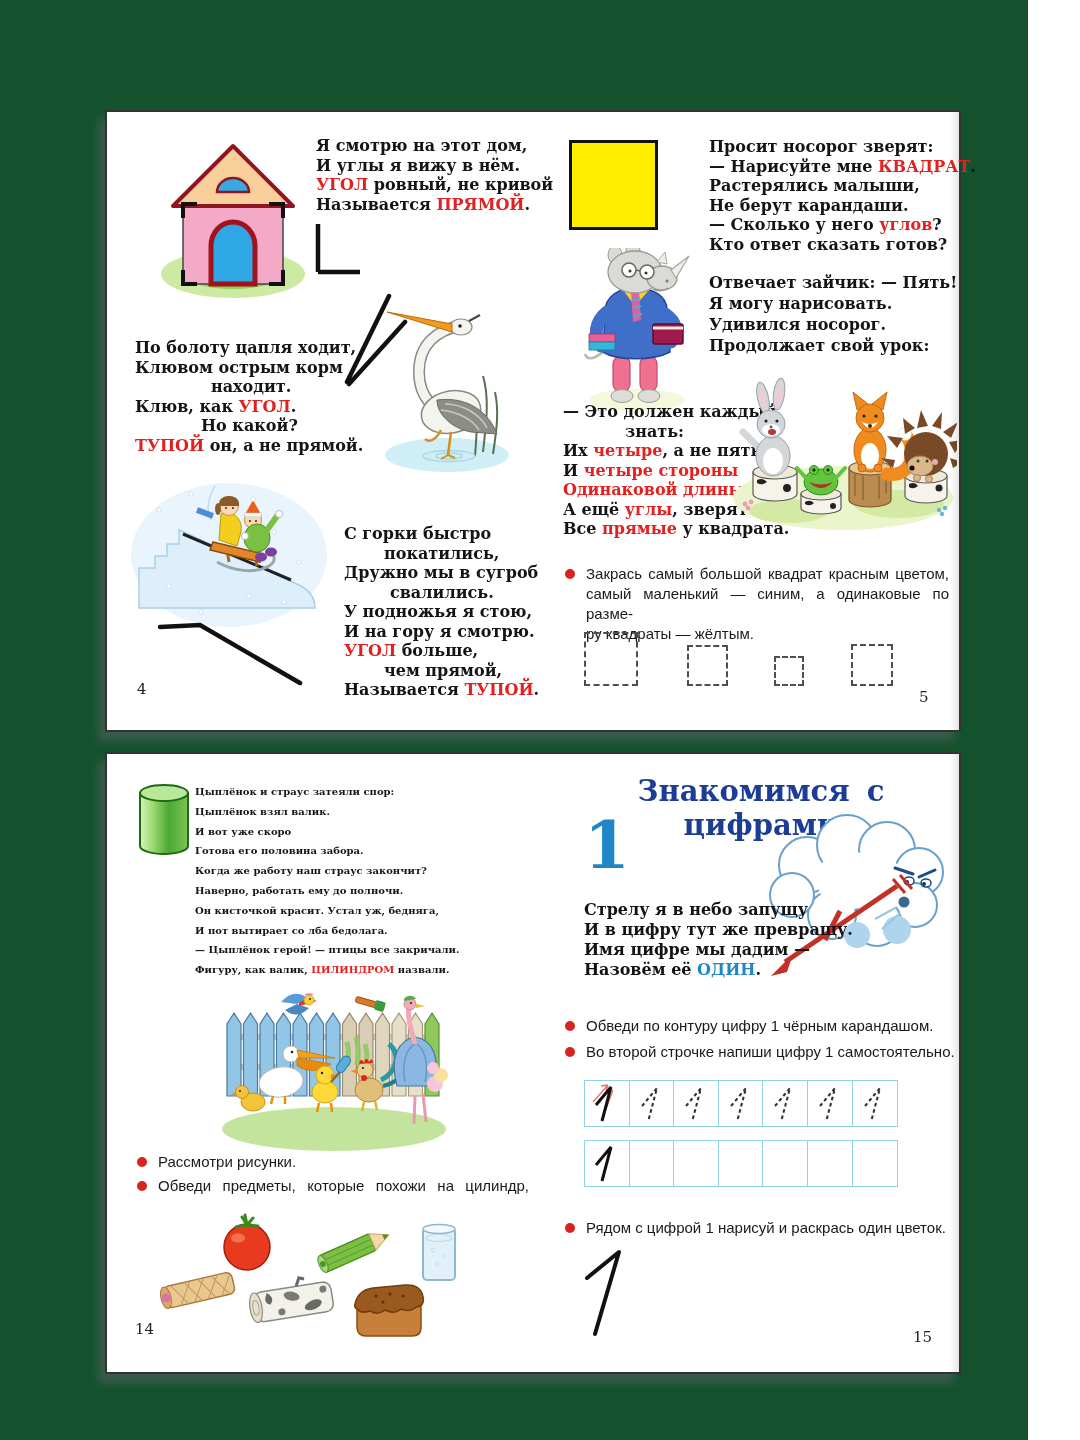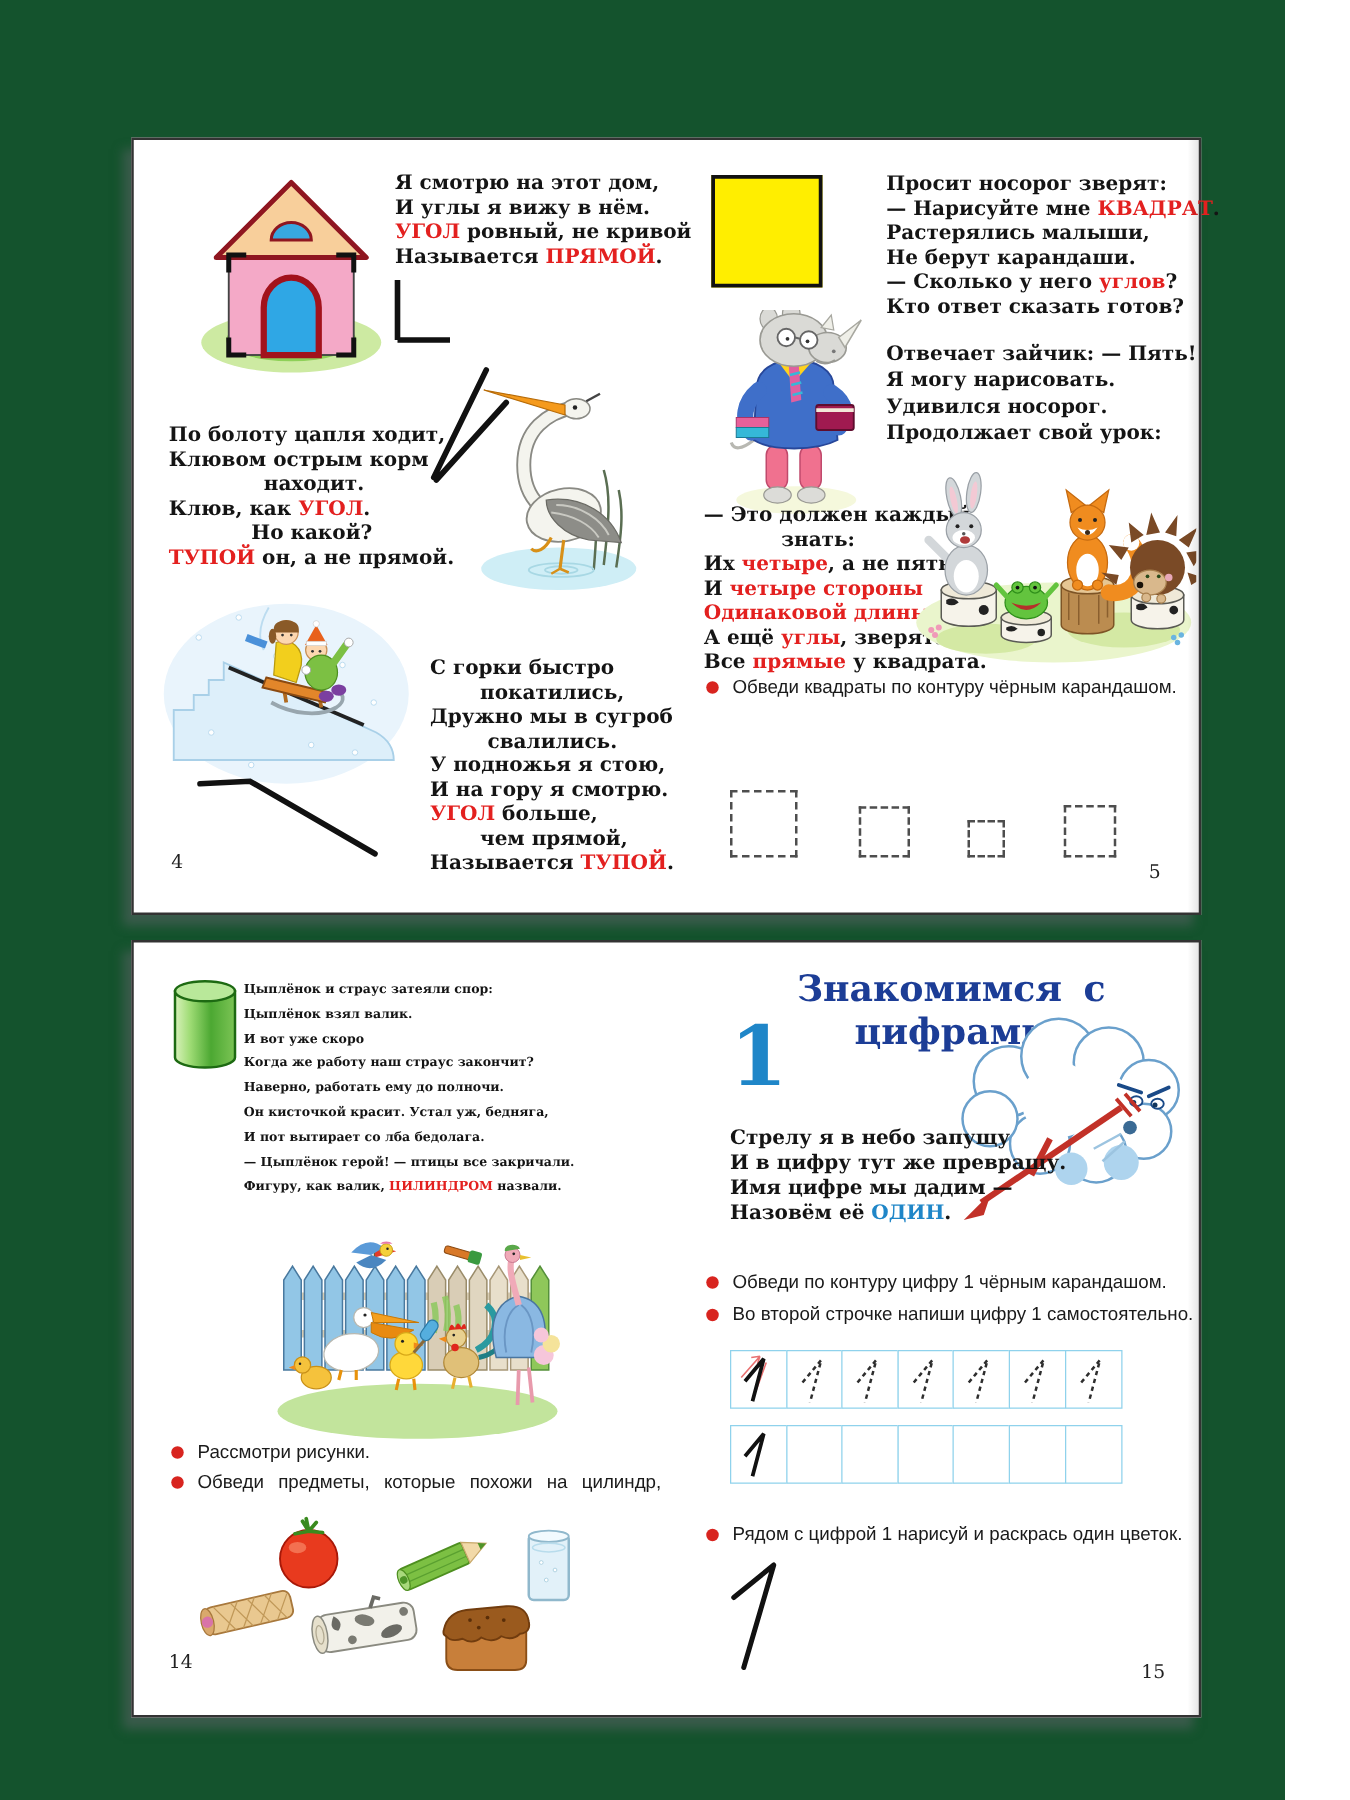--- a/index.html
+++ b/index.html
@@ -274,23 +274,27 @@
           <circle cx="22" cy="126" r="2.4"></circle>
           <circle cx="19" cy="132" r="2.4"></circle>
         </g>
       <g fill="#6ab4e0">
           <circle cx="210" cy="134" r="2.2"></circle>
           <circle cx="216" cy="132" r="2.2"></circle>
           <circle cx="213" cy="138" r="2.2"></circle>
         </g>
     </svg>
 
-    <div class="task abs" style="left:458px;top:428px;width:384px">
+    <div class="task abs" style="left:458px;top:452px;width:384px">
       <span class="dot"></span>
-      <div class="ttext">Обведи квадраты по контуру чёрным карандашом.</div>
+      <div class="ttext">
+        <div class="just">Закрась самый большой квадрат красным цветом,</div>
+        <div class="just">самый маленький — синим, а одинаковые по разме-</div>
+        <div>ру квадраты — жёлтым.</div>
+      </div>
     </div>
 
     <div class="dsq" style="left:477px;top:520px;width:50px;height:50px"></div>
     <div class="dsq" style="left:580px;top:533px;width:37px;height:37px"></div>
     <div class="dsq" style="left:667px;top:544px;width:26px;height:26px"></div>
     <div class="dsq" style="left:744px;top:532px;width:38px;height:38px"></div>
 
     <div class="pnum abs" style="left:812px;top:576px">5</div>
     <div class="edge"></div>
   </section>
@@ -307,20 +311,21 @@
         </linearGradient>
       </defs>
       <path d="M3,11 V64 A24,8 0 0 0 51,64 V11 Z" fill="url(#cg)" stroke="#1d6a12" stroke-width="2"></path>
       <ellipse cx="27" cy="11" rx="24" ry="8" fill="#b9e89a" stroke="#1d6a12" stroke-width="2"></ellipse>
     </svg>
 
     <div class="poem sm abs" style="left:88px;top:28px">
       <div class="ln"><span>Цыплёнок и страус затеяли спор:</span></div>
       <div class="ln"><span>Цыплёнок взял валик.</span></div>
       <div class="ln"><span>И вот уже скоро</span></div>
+      <div class="ln"><span>Готова его половина забора.</span></div>
       <div class="ln"><span>Когда же работу наш страус закончит?</span></div>
       <div class="ln"><span>Наверно, работать ему до полночи.</span></div>
       <div class="ln"><span>Он кисточкой красит. Устал уж, бедняга,</span></div>
       <div class="ln"><span>И пот вытирает со лба бедолага.</span></div>
       <div class="ln"><span>— Цыплёнок герой! — птицы все закричали.</span></div>
       <div class="ln"><span>Фигуру, как валик, </span><span class="red">ЦИЛИНДРОМ</span><span> назвали.</span></div>
     </div>
 
     <svg class="abs" style="left:112px;top:230px" width="230" height="170" viewBox="0 0 230 170">
       <ellipse cx="115" cy="145" rx="112" ry="22" fill="#c2e49c"></ellipse>

